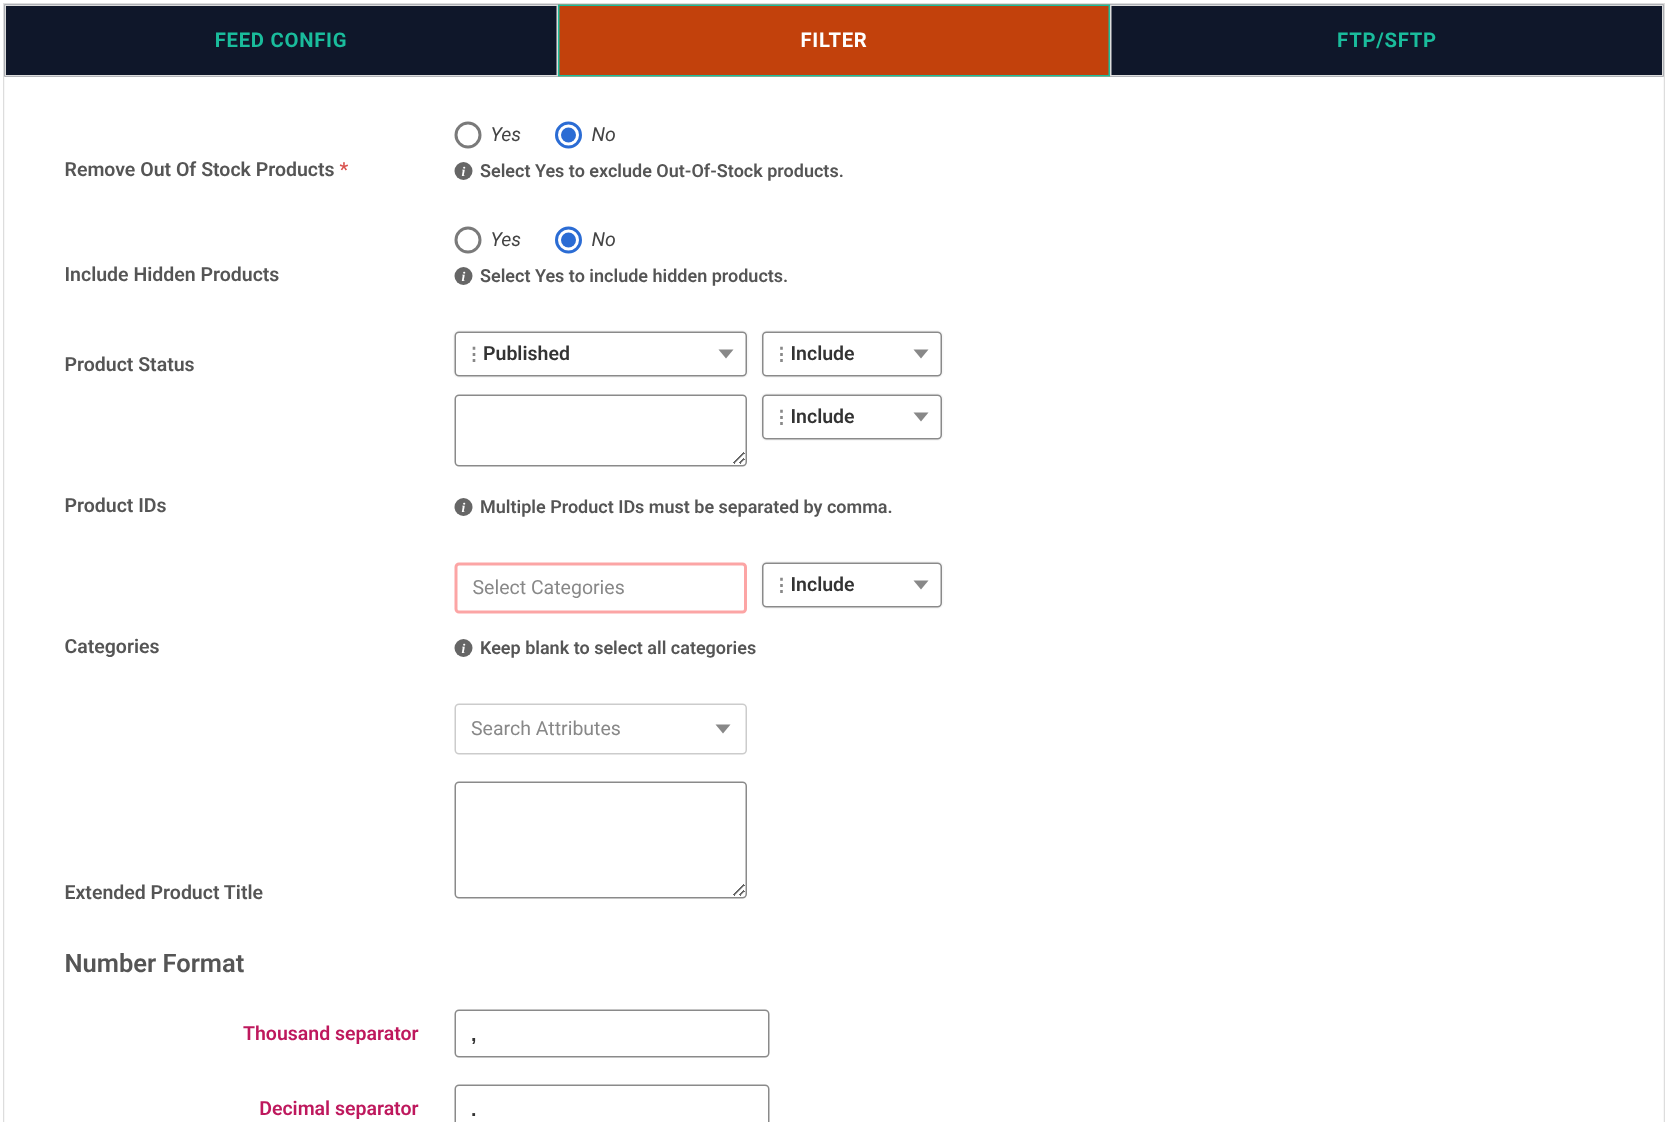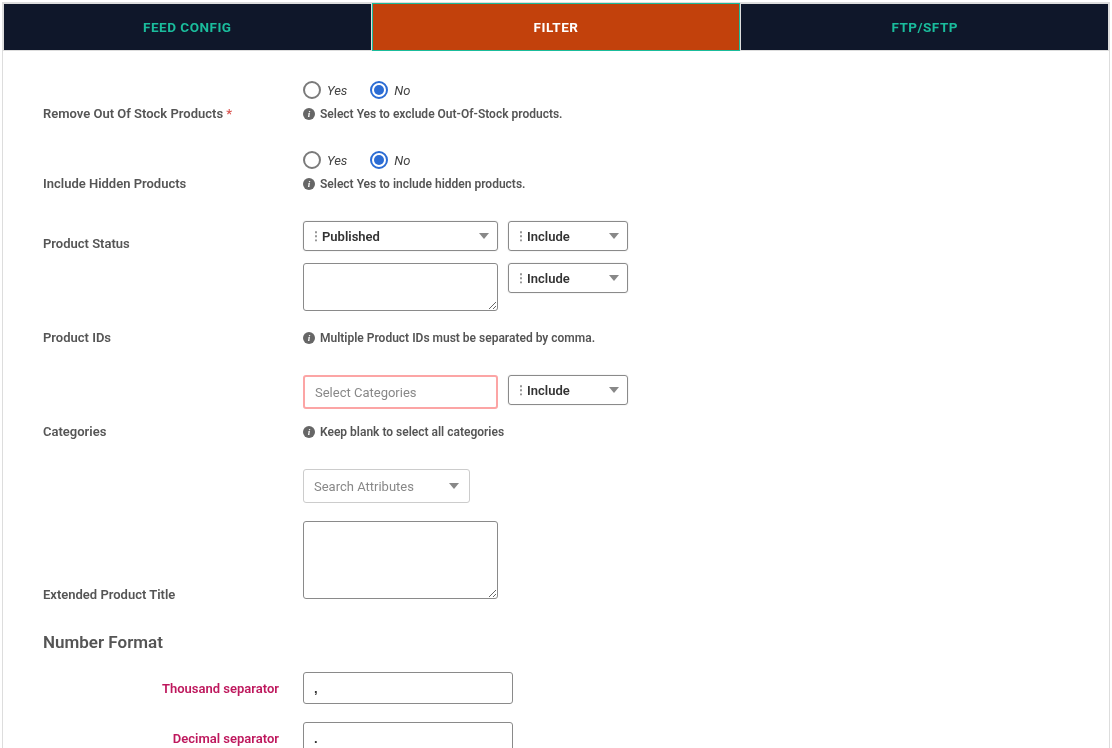--- a/index.html
+++ b/index.html
@@ -24,21 +24,21 @@
   .inline { display: flex; gap: 10px; align-items: flex-start; }
   .select { position: relative; height: 30px; border: 1px solid #8a8a8a; border-radius: 3px; background: #fff; display: flex; align-items: center; padding: 0 28px 0 8px; font-weight: 600; font-size: 13px; color: #333; cursor: pointer; box-shadow: 0 0 0 1px rgba(0,0,0,.03); }
   .select .grip { position: absolute; left: 6px; top: 50%; transform: translateY(-50%); color: #888; font-size: 12px; letter-spacing: -2px; }
   .select.with-grip { padding-left: 18px; }
   .select .caret { position: absolute; right: 8px; top: 50%; transform: translateY(-50%); width: 0; height: 0; border-left: 5px solid transparent; border-right: 5px solid transparent; border-top: 6px solid #888; }
   .w195 { width: 195px; }
   .w120 { width: 120px; }
   textarea.box { width: 195px; height: 48px; border: 1px solid #8a8a8a; border-radius: 3px; padding: 6px 8px; font-family: inherit; font-size: 13px; resize: both; }
   textarea.box.tall { height: 78px; }
   .plain-select { width: 195px; height: 34px; border: 2px solid #fca5a5; border-radius: 3px; display: flex; align-items: center; padding: 0 10px; color: #888; font-size: 13px; cursor: text; }
-  .attr-select { width: 167px; height: 34px; border: 1px solid #ccc; border-radius: 3px; display: flex; align-items: center; justify-content: space-between; padding: 0 10px; color: #888; font-size: 13px; cursor: pointer; }
+  .attr-select { width: 195px; height: 34px; border: 1px solid #ccc; border-radius: 3px; display: flex; align-items: center; justify-content: space-between; padding: 0 10px; color: #888; font-size: 13px; cursor: pointer; }
   .attr-select .caret2 { width: 0; height: 0; border-left: 5px solid transparent; border-right: 5px solid transparent; border-top: 6px solid #888; }
   .section-title { font-size: 17px; font-weight: 600; color: #555; margin: 30px 0 20px 0; }
   .sub-row { display: flex; align-items: center; margin-bottom: 18px; }
   .sub-label { width: 260px; text-align: right; padding-right: 24px; font-size: 13px; font-weight: 600; color: #be185d; }
   input.text { width: 210px; height: 32px; border: 1px solid #8a8a8a; border-radius: 3px; padding: 0 10px; font-size: 13px; font-weight: 600; color: #333; }
   .mt20 { margin-top: 20px; }
 </style>
 </head>
 <body>
 

